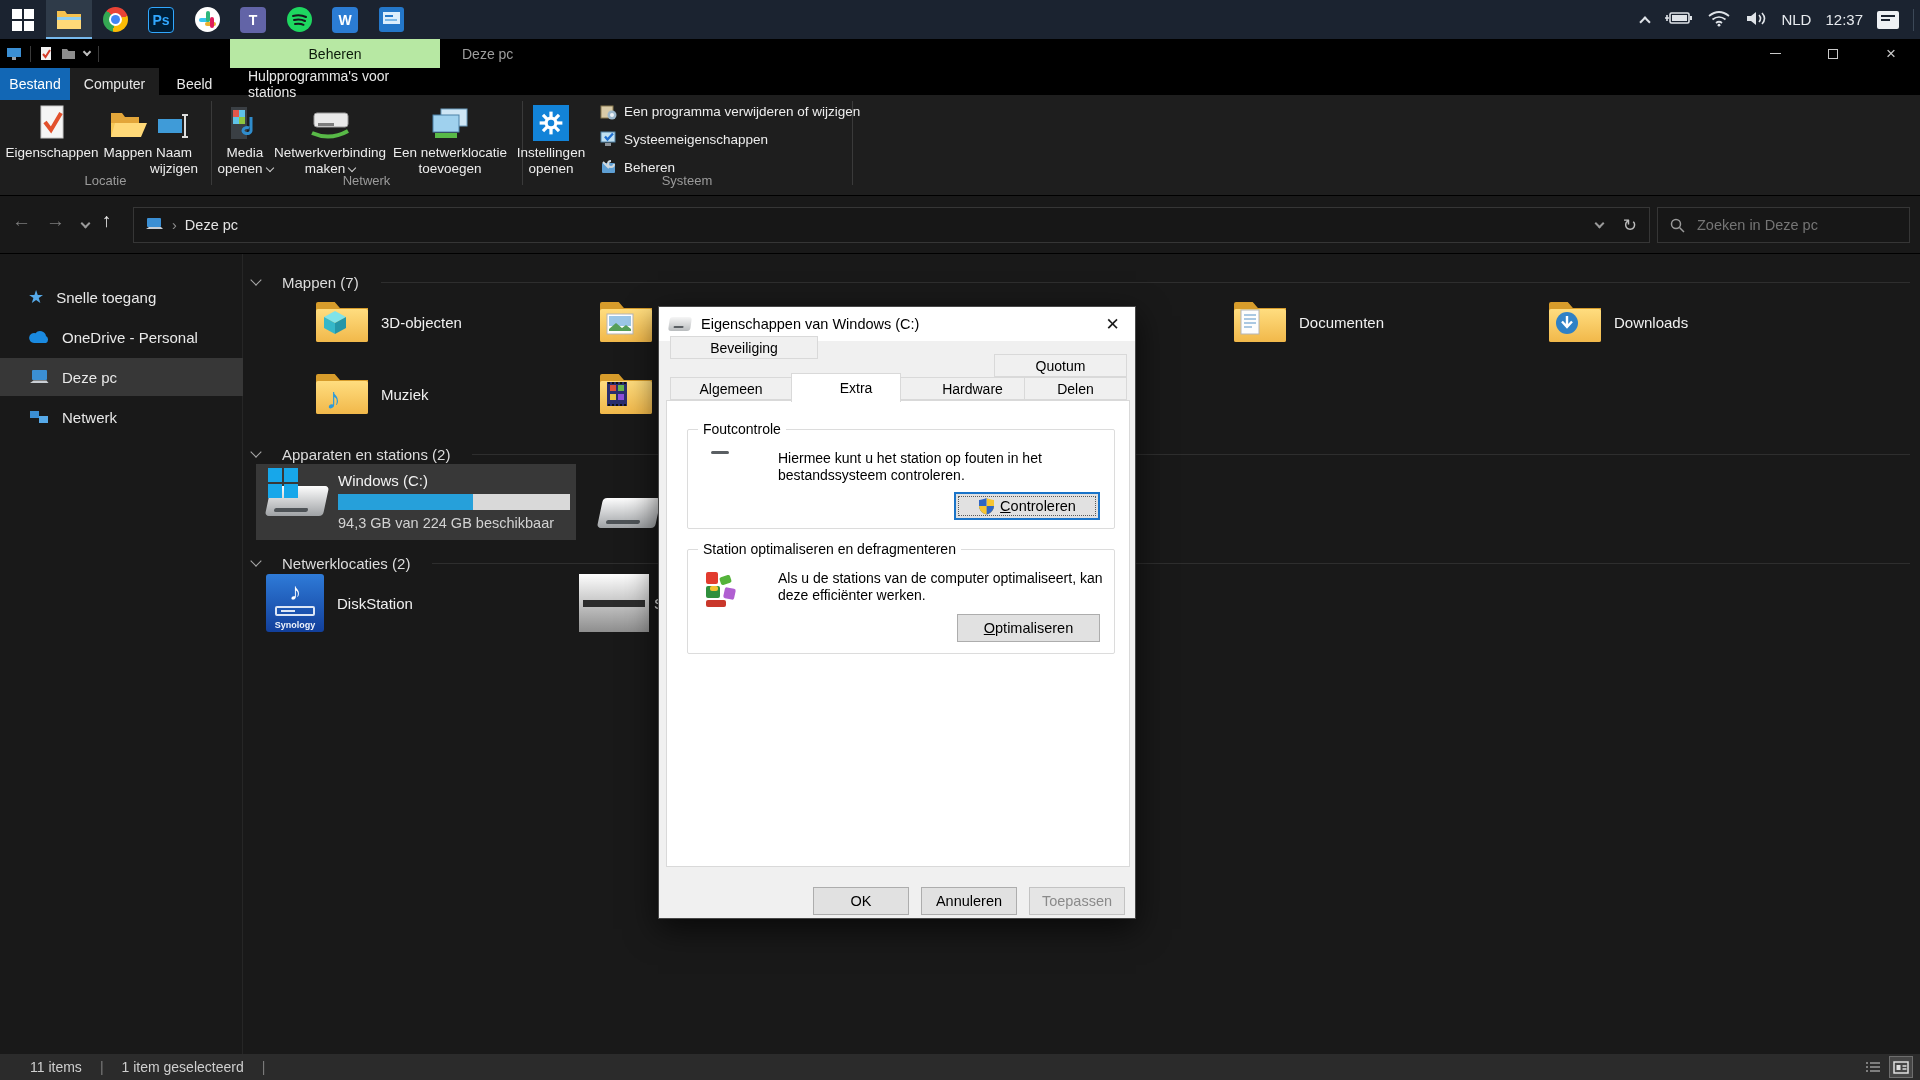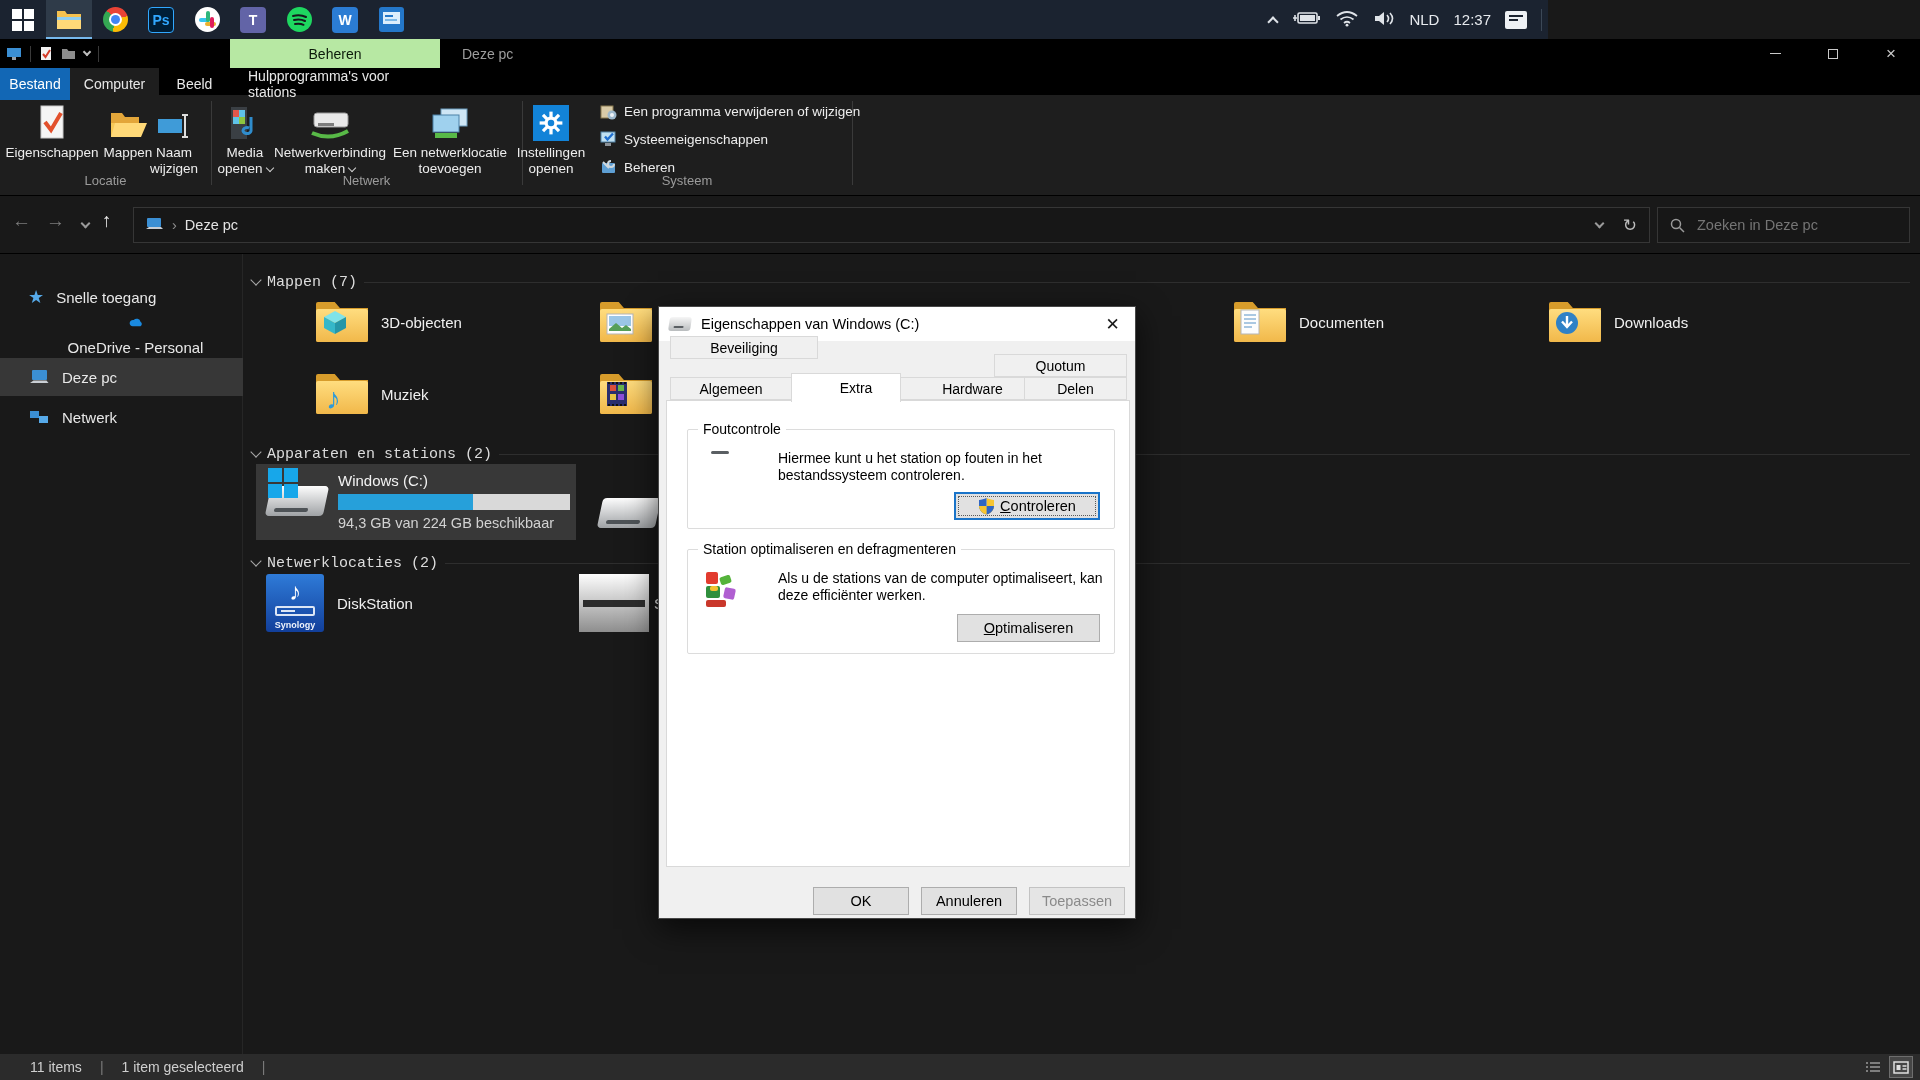--- a/index.html
+++ b/index.html
@@ -2,21 +2,21 @@
 <html><head>
 <meta charset="utf-8">
 <style>
   * { margin:0; padding:0; box-sizing:border-box; }
   html,body { width:1920px; height:1080px; background:#000; }
   body { font-family:"Liberation Sans", sans-serif; }
   #screen { position:relative; width:1920px; height:1080px; overflow:hidden; background:#191919; }
   .abs { position:absolute; }
 
   
-  .taskbar { left:0; top:0; width:1548px; height:39px; background:#1b2330; display:flex; align-items:center; z-index:60; }
+  .taskbar { left:0; top:0; width:1920px; height:39px; background:#1b2330; display:flex; align-items:center; z-index:60; }
   .tb-app { width:46px; height:39px; display:flex; align-items:center; justify-content:center; }
   .tb-app.active { background:#2f3b49; box-shadow:inset 0 -2px 0 #76b9ed; }
   .sq-ico { width:26px; height:26px; border-radius:4px; display:flex; align-items:center; justify-content:center; font-weight:bold; font-size:14px; }
   .tray { margin-left:auto; display:flex; align-items:center; gap:14px; padding-right:6px; color:#e7eaee; font-size:15px; height:39px; }
   .chev { width:8px; height:8px; border-right:2px solid #dfe3e8; border-bottom:2px solid #dfe3e8; transform:rotate(45deg); display:inline-block; }
   .tray-sep { width:1px; height:22px; background:#3c4857; }
   .action-ico { width:22px; height:18px; background:#eef1f4; border-radius:2px; position:relative; }
   .action-ico::after { content:""; position:absolute; left:3px; bottom:-5px; border:5px solid transparent; border-top-color:#eef1f4; }
   .action-ico i { position:absolute; left:4px; right:4px; height:2px; background:#1b2330; }
 
@@ -55,21 +55,21 @@
   .addrbar { position:absolute; left:133px; top:11px; width:1517px; height:36px; background:#171717; border:1px solid #363636; display:flex; align-items:center; color:#e3e3e3; font-size:14.5px; }
   .searchbox { position:absolute; left:1657px; top:11px; width:253px; height:36px; background:#171717; border:1px solid #363636; display:flex; align-items:center; gap:12px; padding:0 12px; }
   .searchbox input { background:transparent; border:none; outline:none; color:#9a9a9a; font-size:14.5px; font-family:"Liberation Sans",sans-serif; width:180px; }
 
   
   .sidebar { left:0; top:254px; width:243px; height:800px; background:#191919; border-right:1px solid #262626; z-index:10; }
   .side-item { position:absolute; left:0; width:243px; height:38px; display:flex; align-items:center; gap:12px; padding-left:28px; color:#e8e8e8; font-size:15px; }
   .side-item.sel { background:#373737; }
 
   
-  .sec-head { position:absolute; left:252px; right:10px; height:20px; display:flex; align-items:center; gap:7px; color:#dcdcdc; font-size:15px; z-index:5;font-family:Liberation Mono, monospace; }
+  .sec-head { position:absolute; left:252px; right:10px; height:20px; display:flex; align-items:center; gap:22px; color:#dcdcdc; font-size:15px; z-index:5; }
   .sec-chev { width:8px; height:8px; border-right:1.5px solid #a9a9a9; border-bottom:1.5px solid #a9a9a9; transform:rotate(45deg); margin-top:-4px; }
   .sec-rule { flex:1; height:1px; background:#2e2e2e; }
   .tile { position:absolute; display:flex; align-items:center; gap:13px; z-index:4; }
   .tlabel { color:#f0f0f0; font-size:15px; }
 
   .folder { width:52px; height:40px; position:relative; flex:0 0 52px; }
   .folder .fback { position:absolute; inset:0; background:#d79c2b; clip-path:polygon(0 0,36% 0,46% 15%,100% 15%,100% 100%,0 100%); border-radius:2px; }
   .folder .ffront { position:absolute; left:0; right:0; top:7px; bottom:0; background:linear-gradient(180deg,#ffdd7f,#f1b84a); border-radius:2px; }
   .folder .ovl { position:absolute; left:6px; bottom:3px; }
 
@@ -405,21 +405,21 @@
       </svg>
       <input placeholder="Zoeken in Deze pc" style="">
     </div>
   </div>
 
   <div class="sidebar abs">
     <div class="side-item" style="top:24px;">
       <span style="color:#56a9e8;font-size:18px;">★</span>
       <span>Snelle toegang</span>
     </div>
-    <div class="side-item" style="top:64px;flex-direction:column;">
+    <div class="side-item" style="top:64px;">
       <svg width="22" height="14" viewBox="0 0 22 14">
         <path d="M6 13 a5 5 0 1 1 1.5 -9.8 A6 6 0 0 1 18 6 a4 4 0 0 1 0 7 z" fill="#1a8ae0"></path>
       </svg>
       <span>OneDrive - Personal</span>
     </div>
     <div class="side-item sel" style="top:104px;">
       <svg width="22" height="17" viewBox="0 0 22 17">
         <rect x="4" y="1" width="15" height="10" rx="1" fill="#3b8fd4"></rect>
         <path d="M2 14 l3.5 -2.5 h13 l2 2.5 z" fill="#c9ced4"></path>
       </svg>

